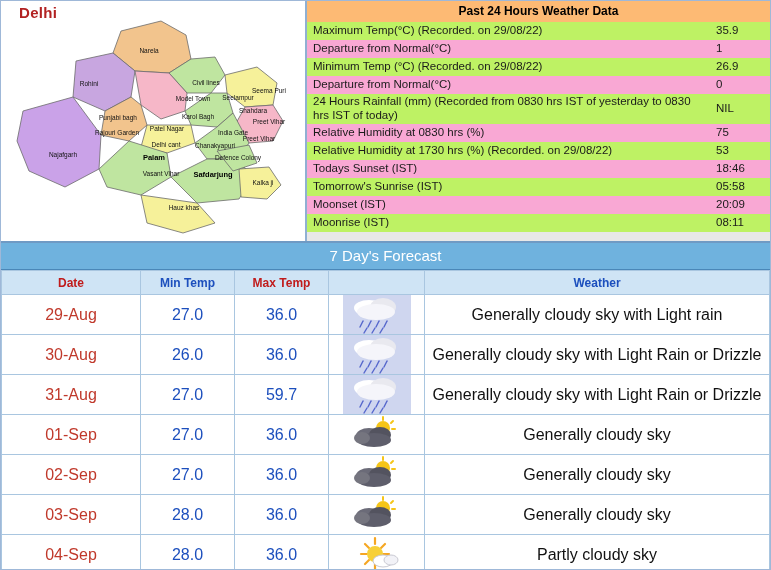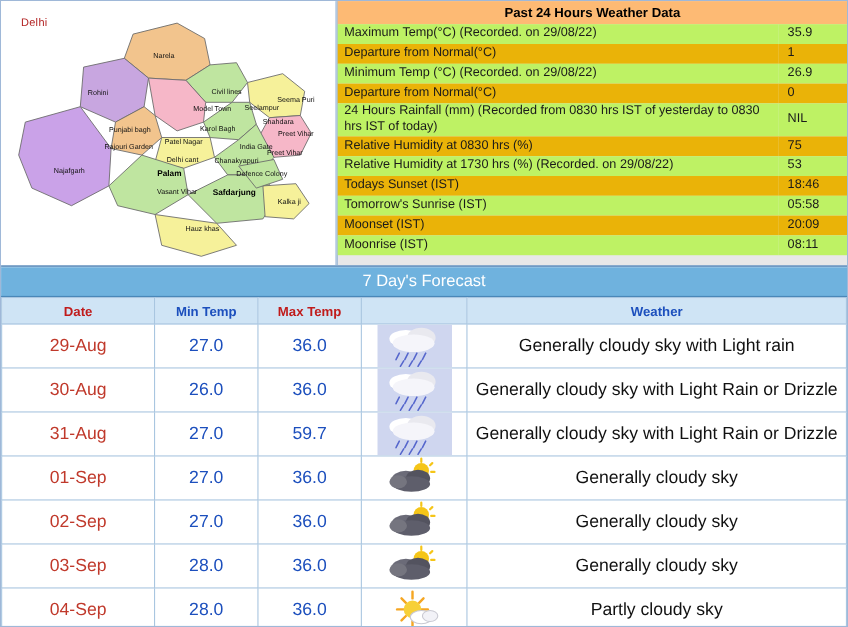--- a/index.html
+++ b/index.html
@@ -29,23 +29,23 @@
   .map-panel {
     width: 305px;
     height: 240px;
     position: relative;
     background: #ffffff;
     border-right: 1px solid #8fb0d3;
     overflow: hidden;
   }
   .map-title {
     position: absolute;
-    top: 15px; left: 18px;
-    font-size: 10px;
-    font-weight: normal;
+    top: 3px; left: 18px;
+    font-size: 15px;
+    font-weight: bold;
     color: #b22222;
     letter-spacing: .3px;
     z-index: 5;
   }
   .map-svg { position: absolute; top: 0; left: 0; }
   .map-label {
     font-family: "Liberation Sans", sans-serif;
     font-size: 6.5px;
     fill: #111111;
   }
@@ -84,21 +84,21 @@
   .data-table td {
     padding: 1px 4px 1px 6px;
     vertical-align: middle;
     line-height: 1.18;
   }
   .data-table td.val {
     text-align: left;
     width: 62px;
     padding-left: 8px;
   }
-  .row-alt { background: #eab308; }
+  .row-alt { background: #f9a8d4; }
   .row-plain { background: #bef264; }
 
   
   .forecast {
     width: 100%;
     border-top: 2px solid #6f9ac4;
   }
   .fc-title {
     background: #6fb2de;
     color: #ffffff;

